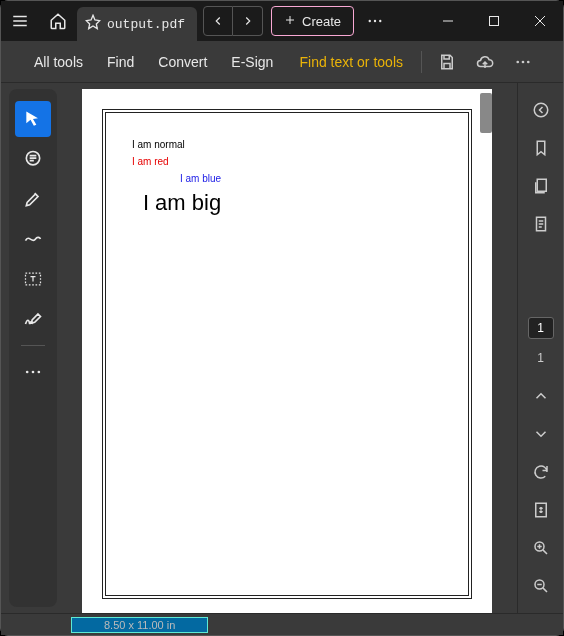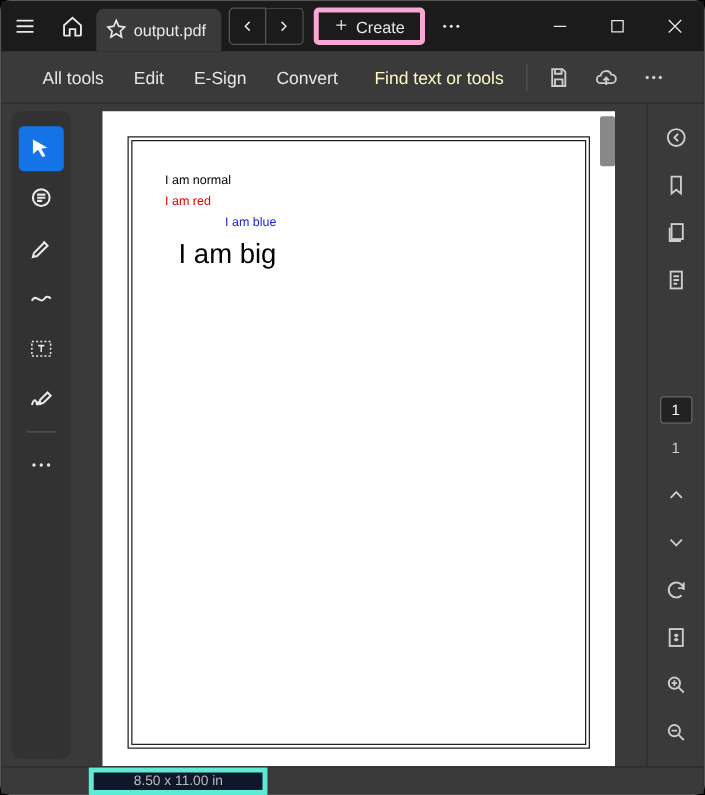--- a/index.html
+++ b/index.html
@@ -3,42 +3,42 @@
 <meta charset="utf-8">
 <style>
   * { box-sizing: border-box; margin: 0; padding: 0; }
   html, body { width: 564px; height: 636px; overflow: hidden; font-family: "Segoe UI", Arial, sans-serif; background: #000; }
   .window { width: 564px; height: 636px; background: #1b1b1b; border: 1px solid #555; border-radius: 8px; display: flex; flex-direction: column; color: #e8e8e8; }
 
   
   .titlebar { height: 40px; display: flex; align-items: center; background: #1b1b1b; }
   .tb-btn { width: 38px; height: 40px; display: flex; align-items: center; justify-content: center; color: #e8e8e8; }
   .tb-btn svg { width: 18px; height: 18px; }
-  .tab { height: 34px; background: #3a3a3a; border-radius: 6px 6px 0 0; display: flex; align-items: center; padding: 0 12px 0 8px; gap: 6px; margin-top: 6px; font-size: 13px; }
+  .tab { height: 34px; background: #3a3a3a; border-radius: 6px 6px 0 0; display: flex; align-items: center; padding: 0 12px 0 8px; gap: 6px; margin-top: 6px; font-size: 13px; font-family: Liberation Mono, monospace; }
   .tab svg { width: 16px; height: 16px; }
   .navarr { display: flex; align-items: center; margin-left: 6px; }
   .navarr .arr { width: 30px; height: 30px; display:flex;align-items:center;justify-content:center; border:1px solid #555;}
   .navarr .arr:first-child{border-radius:4px 0 0 4px;}
   .navarr .arr:last-child{border-left:none;border-radius:0 4px 4px 0;}
   .navarr svg{width:14px;height:14px;}
-  .create { height: 30px; border: 4px solid #f9a8d4; border-radius: 4px; display: flex; align-items: center; padding: 0 12px; gap: 6px; margin-left: 8px; font-size: 13px; }
+  .create { height: 30px; border: 1px solid #f9a8d4; border-radius: 4px; display: flex; align-items: center; padding: 0 12px; gap: 6px; margin-left: 8px; font-size: 13px; }
   .create svg{width:12px;height:12px;}
   .tb-dots { width: 30px; display:flex;align-items:center;justify-content:center; margin-left:6px;}
   .tb-spacer { flex: 1; }
   .winctl { width: 46px; height: 40px; display:flex;align-items:center;justify-content:center; }
   .winctl svg{width:12px;height:12px;}
 
   
   .menubar { height: 42px; background: #3a3a3a; display: flex; align-items: center; padding: 0 23px; font-size: 14px; gap: 4px; border-bottom: 1px solid #2a2a2a;}
   .menu-item { padding: 6px 10px; border-radius:4px;}
   .mb-spacer { flex: 1; }
   .mb-btn { width: 34px; height: 34px; display:flex;align-items:center;justify-content:center; color:#ccc;}
   .mb-btn svg{width:18px;height:18px;}
   .mb-divider { width:1px; height:22px; background:#555; margin:0 4px;}
-  .find { display:flex; align-items:center; gap:6px; font-size:14px; color:#fef9c3; padding-right:4px;}
+  .find { display:flex; align-items:center; gap:6px; font-size:14px; color:#eab308; padding-right:4px;}
 
   
   .body { flex: 1; display: flex; background: #3a3a3a; overflow:hidden; position:relative;}
 
   
   .lt { width: 48px; background: #323232; display:flex; flex-direction:column; align-items:center; padding:12px 0; gap:4px; border-radius:8px; margin:6px 0 6px 8px;}
   .lt-btn { width:36px; height:36px; display:flex;align-items:center;justify-content:center; border-radius:4px; color:#e8e8e8;}
   .lt-btn.active { background:#1473e6; color:#fff;}
   .lt-btn svg{width:20px;height:20px;}
   .lt-div { width:24px; height:1px; background:#555; margin:4px 0;}
@@ -61,21 +61,21 @@
   
   .rt { width: 46px; background:#3a3a3a; display:flex; flex-direction:column; align-items:center; padding:10px 0; gap:4px; border-left:1px solid #2a2a2a;}
   .rt-btn { width:34px; height:34px; display:flex;align-items:center;justify-content:center; color:#ccc; border-radius:4px;}
   .rt-btn svg{width:18px;height:18px;}
   .rt-spacer{flex:1;}
   .pagebox { width:26px; height:22px; background:#222; border:1px solid #666; color:#fff; font-size:12px; display:flex;align-items:center;justify-content:center; border-radius:3px; margin-top:6px;}
   .pagecount{font-size:12px; color:#ccc; margin-top:8px;}
 
   
   .status { height:22px; background:#3a3a3a; display:flex; align-items:center; font-size:11px; color:#bbb; border-top:1px solid #2a2a2a;}
-  .status-box { border:4px solid #5eead4; padding:1px 32px; margin-left:70px; background:#0f172a;}
+  .status-box { border:1px solid #5eead4; padding:1px 32px; margin-left:70px; background:#0369a1;}
 
 </style>
 </head>
 <body>
 
 <div class="window">
 
   <div class="titlebar">
     <div class="tb-btn">
       <svg viewBox="0 0 24 24" fill="none" stroke="currentColor" stroke-width="2">
@@ -135,23 +135,23 @@
     </div>
     <div class="winctl">
       <svg viewBox="0 0 12 12" stroke="currentColor" stroke-width="1">
           <path d="M1 1l10 10M11 1L1 11"></path>
         </svg>
     </div>
   </div>
 
   <div class="menubar">
     <div class="menu-item">All tools</div>
-    <div class="menu-item">Edit</div>
+    <div class="menu-item">Find</div>
+    <div class="menu-item">Convert</div>
     <div class="menu-item">E-Sign</div>
-    <div class="menu-item">Convert</div>
     <div class="mb-spacer"></div>
     <div class="find">
       <span>Find text or tools</span>
       <span>
         <svg viewBox="0 0 24 24" fill="none" stroke="currentColor" stroke-width="2">
             <circle cx="10" cy="10" r="6"></circle>
             <path d="M20 20l-5.5-5.5"></path>
           </svg>
       </span>
     </div>

